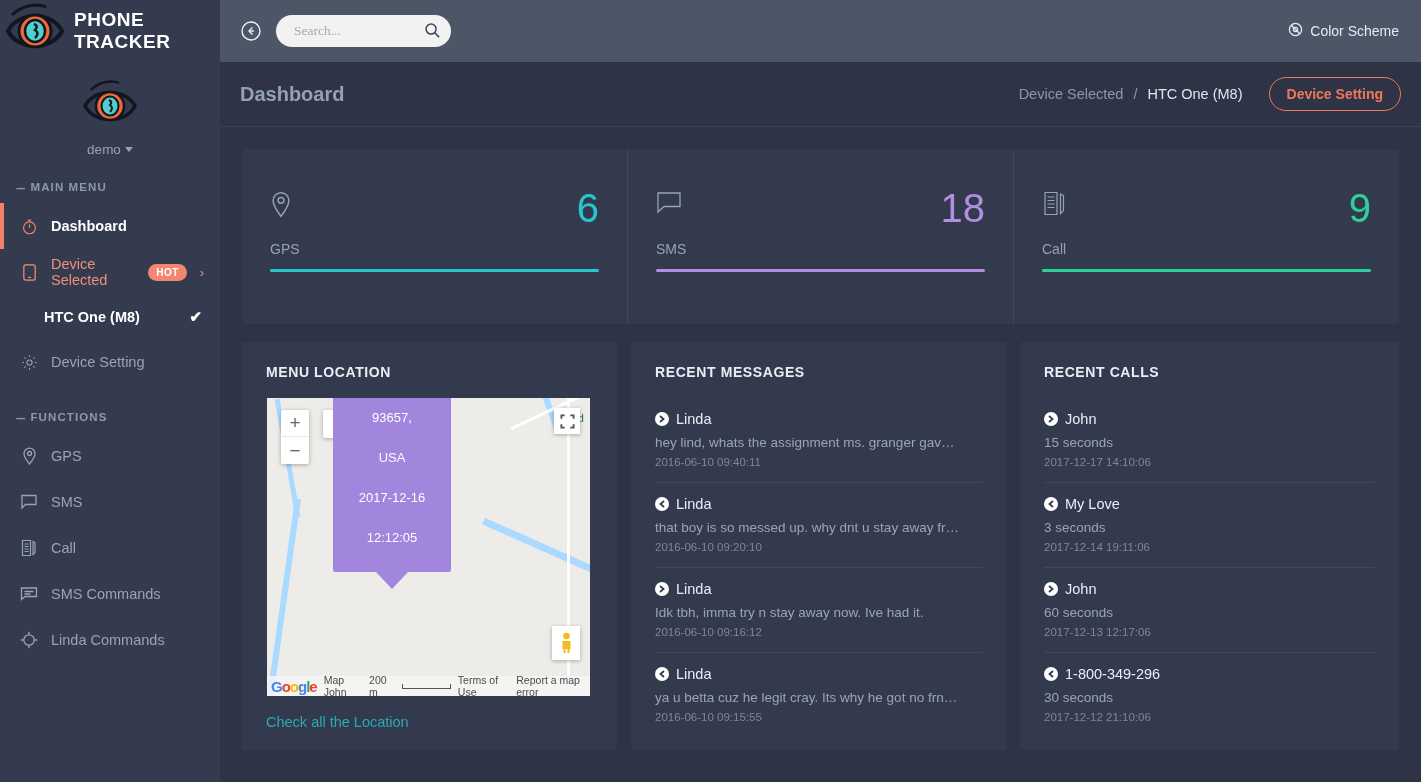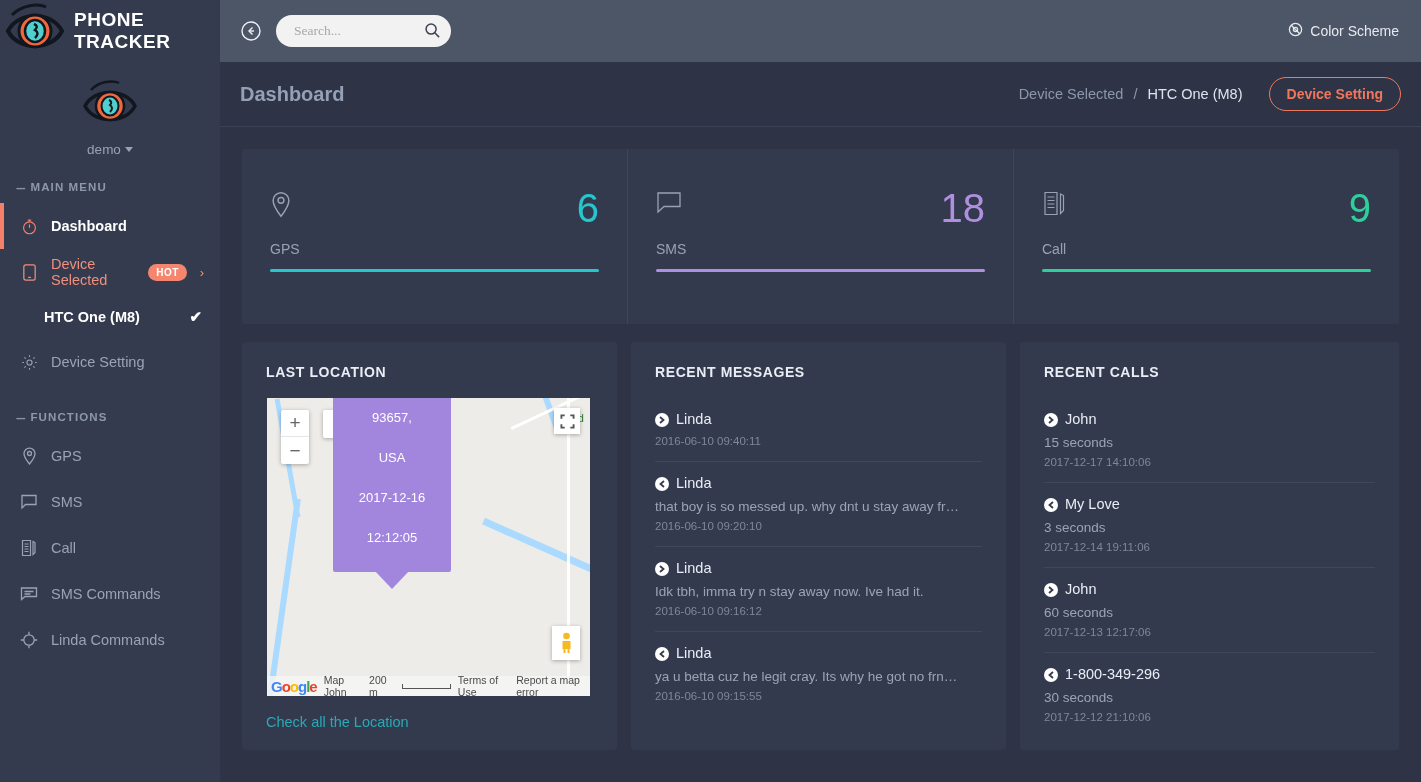--- a/index.html
+++ b/index.html
@@ -210,21 +210,21 @@
   }
   .map-link {
     color: #2aa9b5; font-size: 14.5px; display: block; padding: 18px 0 20px 0;
     text-decoration: none; cursor: pointer;
   }
 
   
   .list-row { padding: 13px 0 14px 0; border-bottom: 1px solid #3f475a; }
   .list-row:last-child { border-bottom: none; }
   .row-head {
-    display: flex; align-items: flex-end; gap: 7px;
+    display: flex; align-items: center; gap: 7px;
     color: #e9edf5; font-size: 14.5px; margin-bottom: 8px;
   }
   .dir-ico { width: 14px; height: 14px; flex: 0 0 14px; }
   .row-body { color: #9aa4b8; font-size: 13.5px; margin-bottom: 6px; }
   .row-time { color: #7e8799; font-size: 11.5px; }
 </style>
 </head>
 <body>
 
 <div class="app">
@@ -446,21 +446,21 @@
             <span class="stat-num" style="color:#2ecf9b">9</span>
           </div>
           <div class="stat-label">Call</div>
           <div class="stat-bar" style="background:#2ecf9b"></div>
         </div>
       </div>
 
       <div class="panels">
 
         <div class="panel panel-left">
-          <div class="panel-title">LAST LOCATION</div>
+          <div class="panel-title">MENU LOCATION</div>
 
           <div class="map">
             <div class="map-water" style="left:18px; top:0; width:5px; height:120px; transform:rotate(-10deg);"></div>
             <div class="map-water" style="left:14px; top:100px; width:6px; height:200px; transform:rotate(8deg);"></div>
             <div class="map-water" style="left:210px; top:150px; width:150px; height:7px; transform:rotate(24deg);"></div>
             <div class="map-water" style="left:250px; top:0px; width:60px; height:6px; transform:rotate(70deg);"></div>
             <div class="map-road" style="left:300px; top:0; width:3px; height:298px;"></div>
             <div class="map-road" style="left:240px; top:10px; width:90px; height:3px; transform:rotate(-25deg);"></div>
 
             <span class="map-attr">Ad</span>
@@ -515,20 +515,21 @@
           <div class="list-row">
             <div class="row-head">
               <span class="dir-ico">
                 <svg width="14" height="14" viewBox="0 0 14 14">
                     <circle cx="7" cy="7" r="7" fill="#fff"></circle>
                     <path d="M5 4l3.5 3L5 10" stroke="#333a4d" stroke-width="1.8" fill="none"></path>
                   </svg>
               </span>
               <span>Linda</span>
             </div>
+            <div class="row-body">hey lind, whats the assignment ms. granger gav…</div>
             <div class="row-time">2016-06-10 09:40:11</div>
           </div>
 
           <div class="list-row">
             <div class="row-head">
               <span class="dir-ico">
                 <svg width="14" height="14" viewBox="0 0 14 14">
                     <circle cx="7" cy="7" r="7" fill="#fff"></circle>
                     <path d="M9 4L5.5 7 9 10" stroke="#333a4d" stroke-width="1.8" fill="none"></path>
                   </svg>

